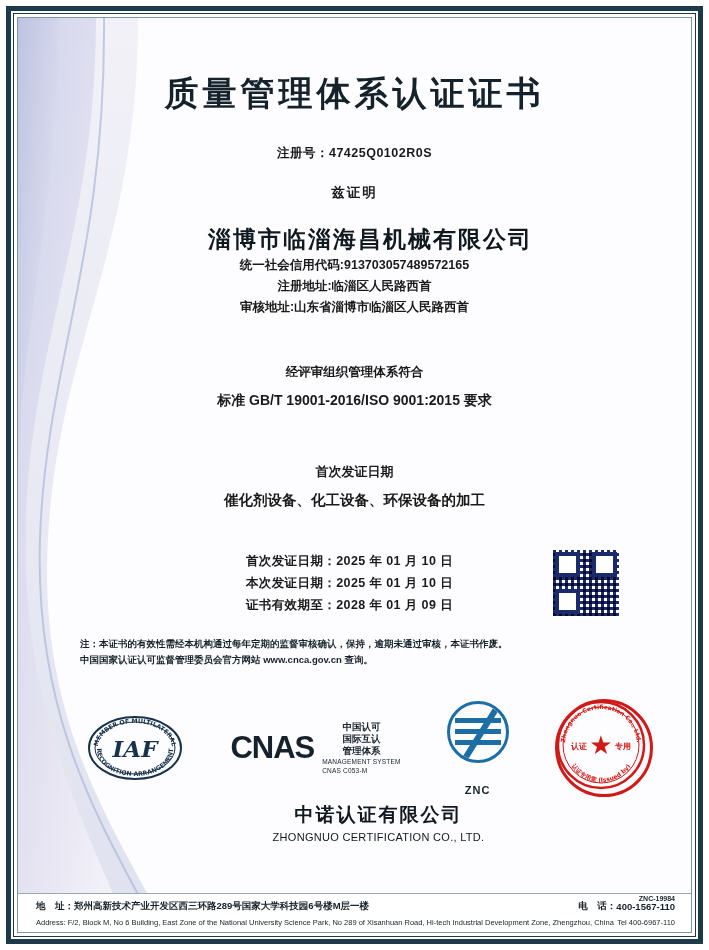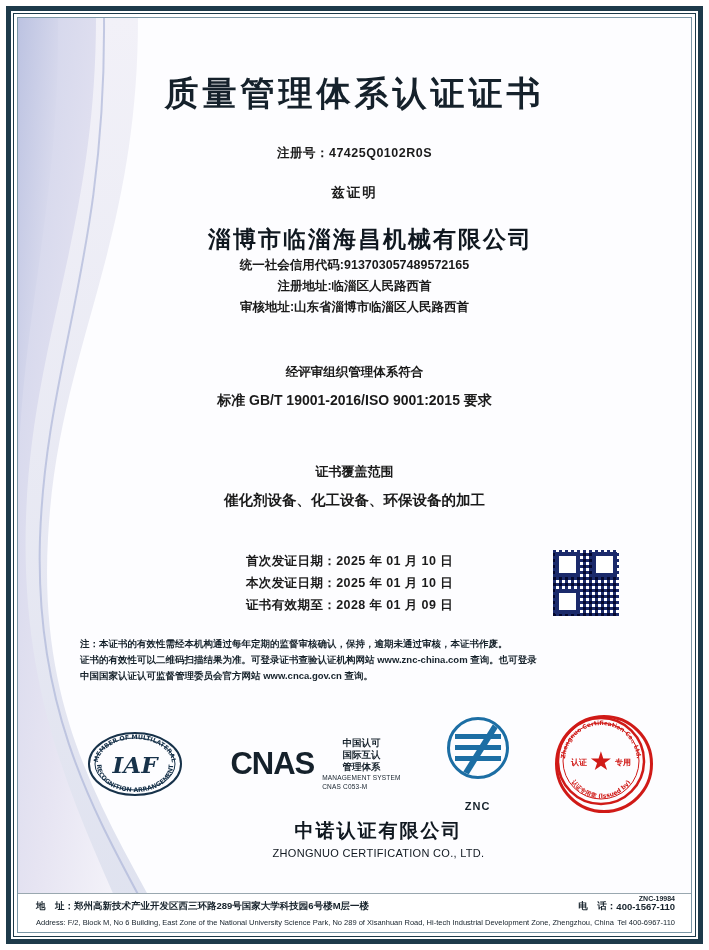--- a/index.html
+++ b/index.html
@@ -386,38 +386,37 @@
         <div>注册地址:临淄区人民路西首</div>
         <div>审核地址:山东省淄博市临淄区人民路西首</div>
       </div>
 
       <div class="conform-block">
         <div>经评审组织管理体系符合</div>
         <div class="standard-line">标准 GB/T 19001-2016/ISO 9001:2015 要求</div>
       </div>
 
       <div class="scope-block">
-        <div>证书覆盖范围</div>
+        <div>首次发证日期</div>
         <div class="scope-text">催化剂设备、化工设备、环保设备的加工</div>
       </div>
 
       <div class="dates-row">
         <div class="dates">
           <div>首次发证日期：2025 年 01 月 10 日</div>
           <div>本次发证日期：2025 年 01 月 10 日</div>
           <div>证书有效期至：2028 年 01 月 09 日</div>
         </div>
         <div class="qr">
           <div class="qr-bl"></div>
         </div>
       </div>
 
       <div class="notes">
         <div>注：本证书的有效性需经本机构通过每年定期的监督审核确认，保持，逾期未通过审核，本证书作废。</div>
-        <div>证书的有效性可以二维码扫描结果为准。可登录证书查验认证机构网站 www.znc-china.com 查询。也可登录</div>
         <div>中国国家认证认可监督管理委员会官方网站 www.cnca.gov.cn 查询。</div>
       </div>
 
     </div>
 
     <div class="logos">
 
       <div class="logo iaf">
         <svg width="98" height="78" viewBox="0 0 98 78" xmlns="http://www.w3.org/2000/svg">
           <ellipse cx="49" cy="39" rx="46" ry="31" fill="none" stroke="#17324a" stroke-width="2"></ellipse>

